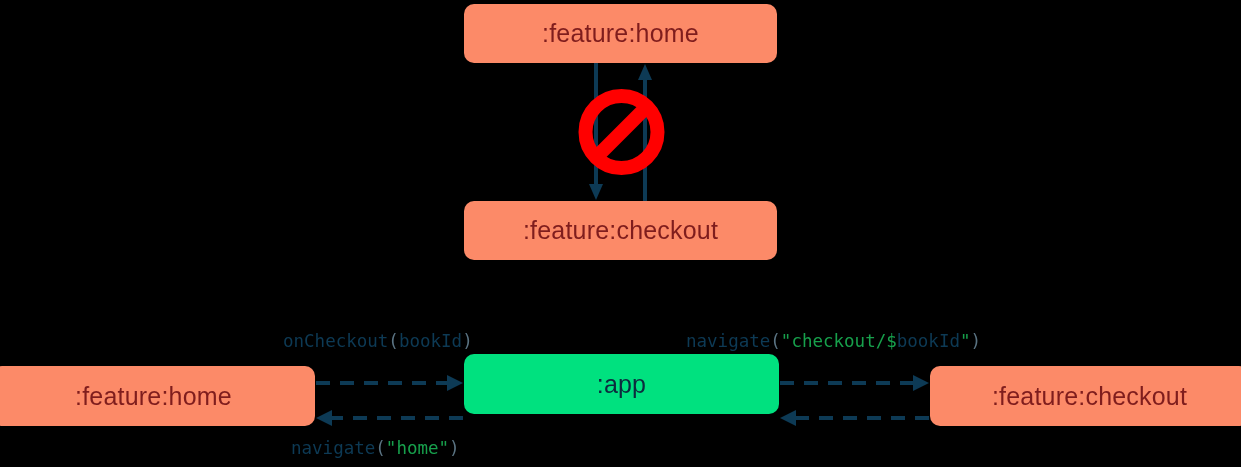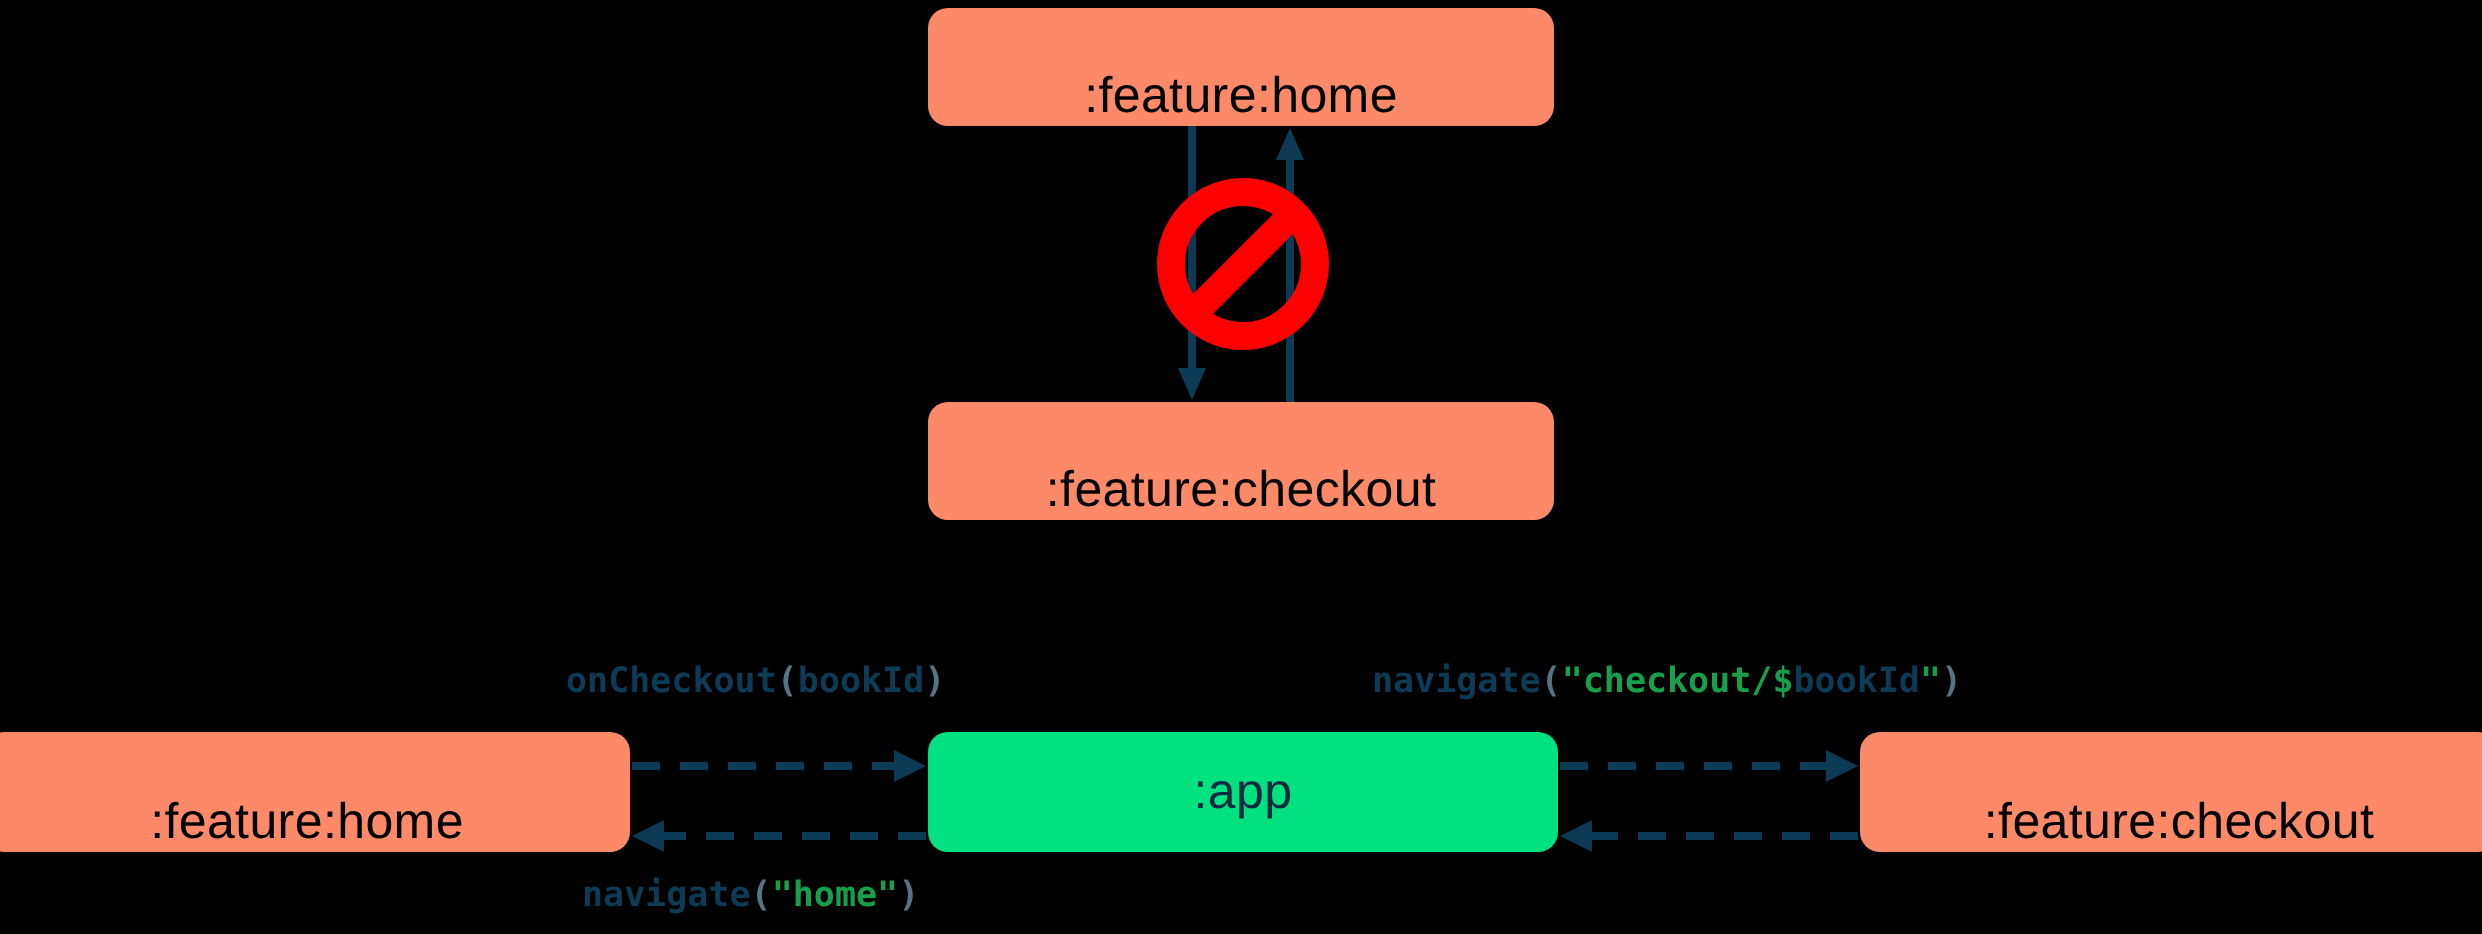--- a/index.html
+++ b/index.html
@@ -26,51 +26,50 @@
     display: flex;
     align-items: center;
     justify-content: center;
     font-family: "Liberation Sans", sans-serif;
     font-size: 25px;
     letter-spacing: 0.2px;
     white-space: nowrap;
   }
   .node-orange {
     background: #fc8a68;
-    color: #000000;
-    align-items: flex-end;
+    color: #7f1d1d;
   }
   .node-green {
     background: #00e17f;
     color: #0d2b3e;
   }
 
   
   #node-home-top   { left: 464px; top: 4px;   width: 313px; height: 59px; }
   #node-checkout-top { left: 464px; top: 201px; width: 313px; height: 59px; }
 
   
   #node-home-bottom     { left: -8px;  top: 366px; width: 323px; height: 60px; }
-  #node-app             { left: 464px; top: 366px; width: 315px; height: 60px; }
+  #node-app             { left: 464px; top: 354px; width: 315px; height: 60px; }
   #node-checkout-bottom { left: 930px; top: 366px; width: 319px; height: 60px; }
 
   svg.overlay {
     position: absolute;
     left: 0;
     top: 0;
     width: 1241px;
     height: 467px;
     pointer-events: none;
   }
 
   .edge-label {
     position: absolute;
     font-family: "DejaVu Sans Mono", monospace;
     font-size: 17.5px;
-    font-weight: bold;
+    font-weight: normal;
     white-space: nowrap;
     color: #0d3a55;
     letter-spacing: 0px;
   }
   .tok-fn    { color: #0d3a55; }
   .tok-punct { color: #5a7382; }
   .tok-str   { color: #17a04c; }
   .tok-arg   { color: #0d3a55; }
 
   #label-oncheckout      { left: 283px; top: 331px; }

